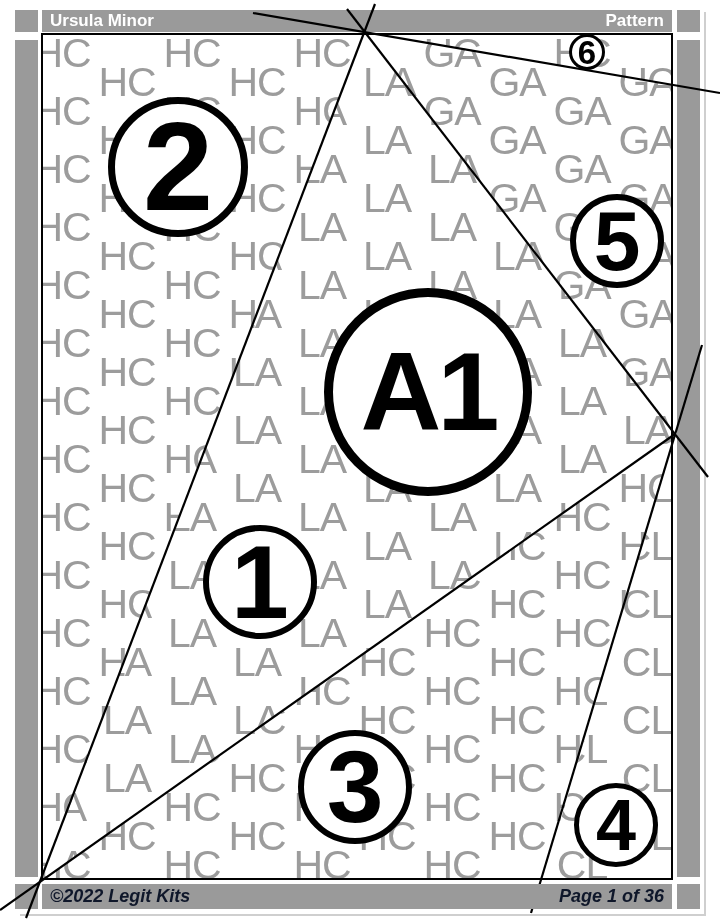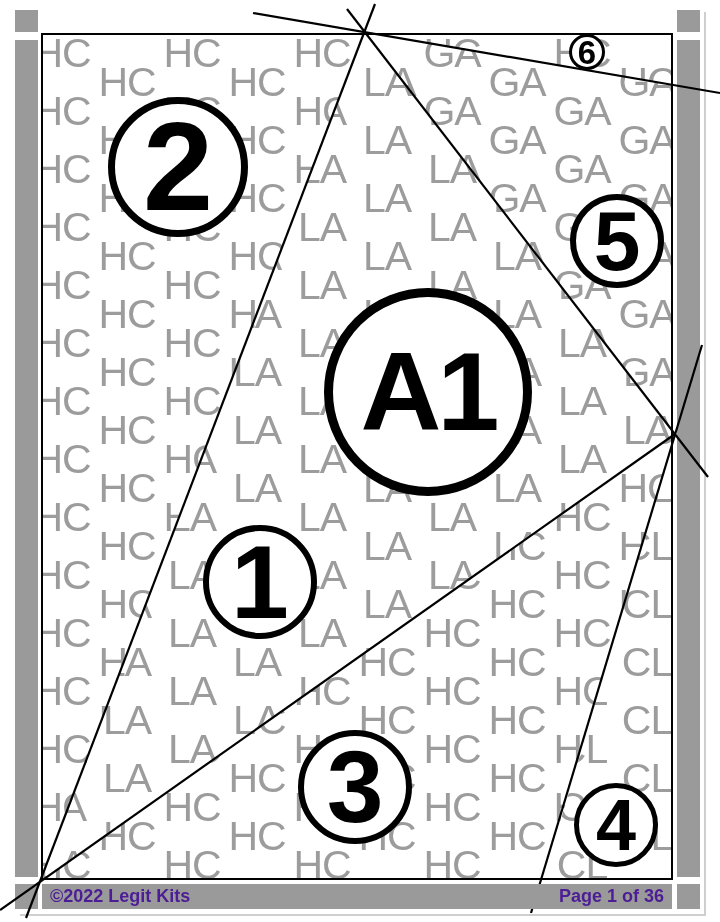--- a/index.html
+++ b/index.html
@@ -37,20 +37,24 @@
   <div class="edge" style="left: 704px; top: 12px; width: 2px; height: 904px; background: rgb(207, 207, 207);"></div>
   <div class="edge" style="left: 20px; top: 914px; width: 686px; height: 2px; background: rgb(207, 207, 207);"></div>
 
   <div class="trim" style="left: 15px; top: 10px; width: 23px; height: 22px; background: rgb(154, 154, 154);"></div>
   <div class="trim" style="left: 677px; top: 10px; width: 23px; height: 22px; background: rgb(154, 154, 154);"></div>
   <div class="trim" style="left: 15px; top: 40px; width: 23px; height: 837px; background: rgb(154, 154, 154);"></div>
   <div class="trim" style="left: 677px; top: 40px; width: 23px; height: 837px; background: rgb(154, 154, 154);"></div>
   <div class="trim" style="left: 15px; top: 884px; width: 23px; height: 25px; background: rgb(154, 154, 154);"></div>
   <div class="trim" style="left: 677px; top: 884px; width: 23px; height: 25px; background: rgb(154, 154, 154);"></div>
 
+  <div class="bar bar-top" style="background: rgb(154, 154, 154); color: rgb(255, 255, 255);">
+    <span>Ursula Minor</span>
+    <span>Pattern</span>
+  </div>
 
   <div class="content">
     <div>
         <div class="layer">
           <span class="wm-letter" style="left: 19px; top: 18px; font-size: 41px; color: rgb(156, 156, 156);">HC</span>
           <span class="wm-letter" style="left: 19px; top: 76px; font-size: 41px; color: rgb(156, 156, 156);">HC</span>
           <span class="wm-letter" style="left: 19px; top: 134px; font-size: 41px; color: rgb(156, 156, 156);">HC</span>
           <span class="wm-letter" style="left: 19px; top: 192px; font-size: 41px; color: rgb(156, 156, 156);">HC</span>
           <span class="wm-letter" style="left: 19px; top: 250px; font-size: 41px; color: rgb(156, 156, 156);">HC</span>
           <span class="wm-letter" style="left: 19px; top: 308px; font-size: 41px; color: rgb(156, 156, 156);">HC</span>
@@ -663,18 +667,18 @@
         <span>4</span>
       </div>
       <div class="piece" style="left: 570px; top: 194px; height: 94px; width: 94px; border: 6px solid rgb(0, 0, 0); font-size: 84px;">
         <span>5</span>
       </div>
       <div class="piece" style="left: 569px; top: 34px; height: 36px; width: 36px; border: 3.5px solid rgb(0, 0, 0); font-size: 33px;">
         <span>6</span>
       </div>
     </div>
 
-  <div class="bar bar-bottom" style="background: rgb(154, 154, 154); color: #4c1d95;">
+  <div class="bar bar-bottom" style="background: rgb(154, 154, 154); color: #0f172a; font-style: italic;">
     <span>©2022 Legit Kits</span>
     <span>Page 1 of 36</span>
   </div>
 
 </div>
 
 </body></html>

